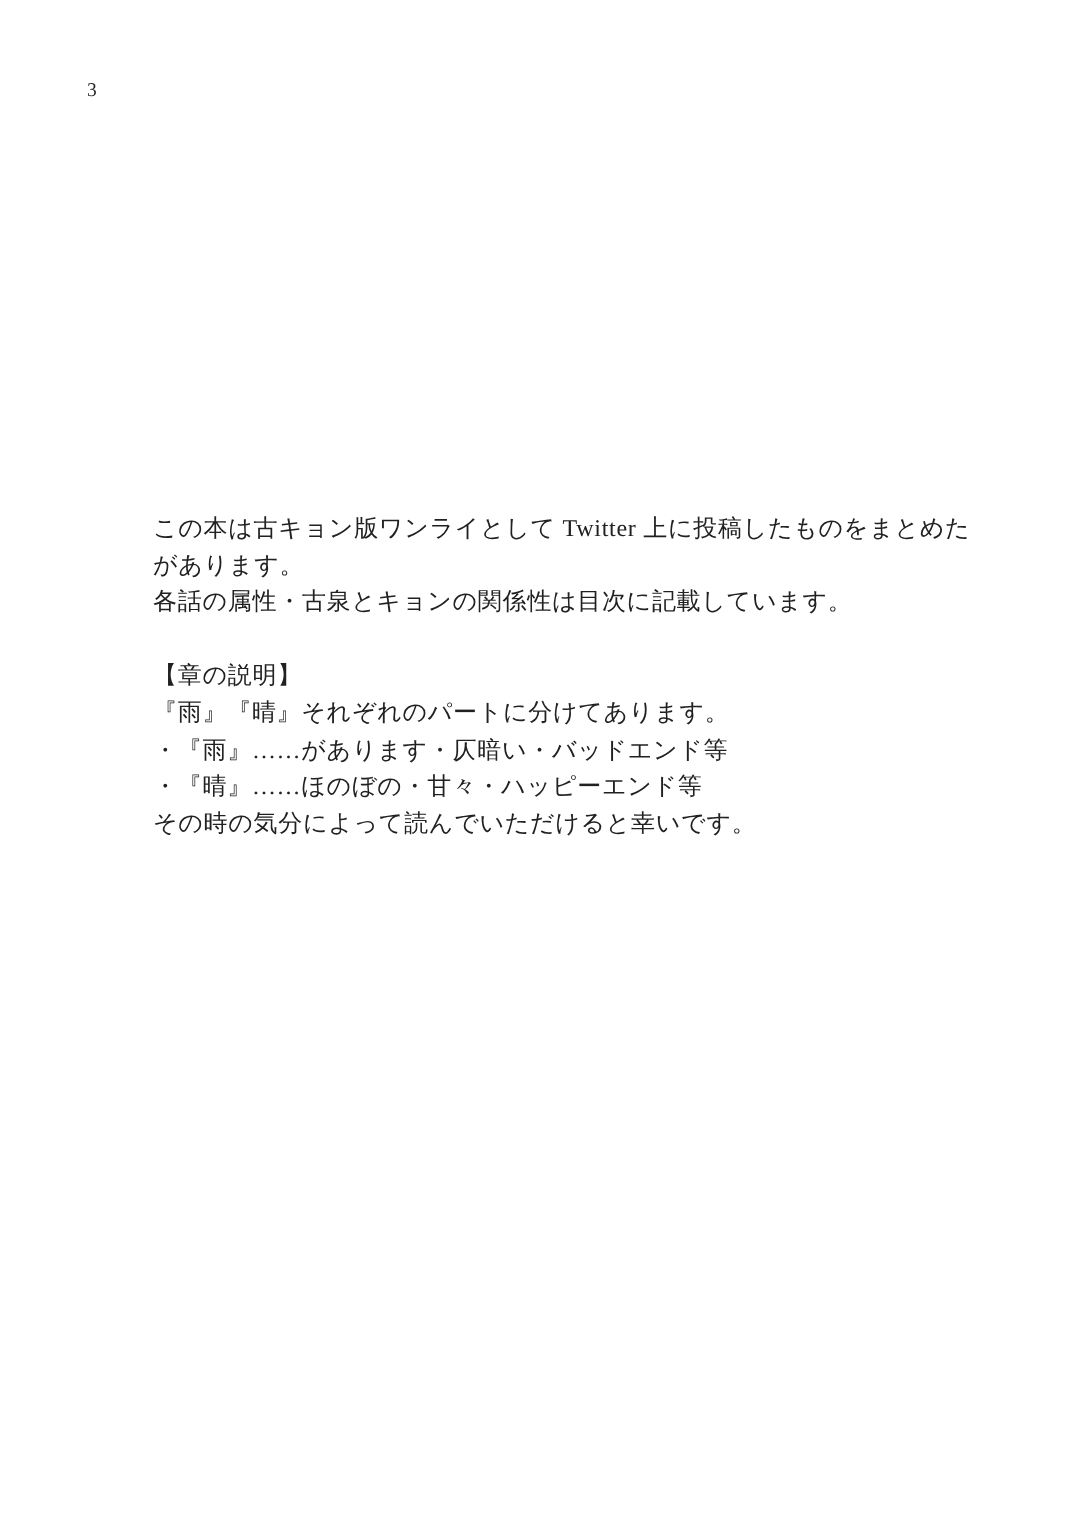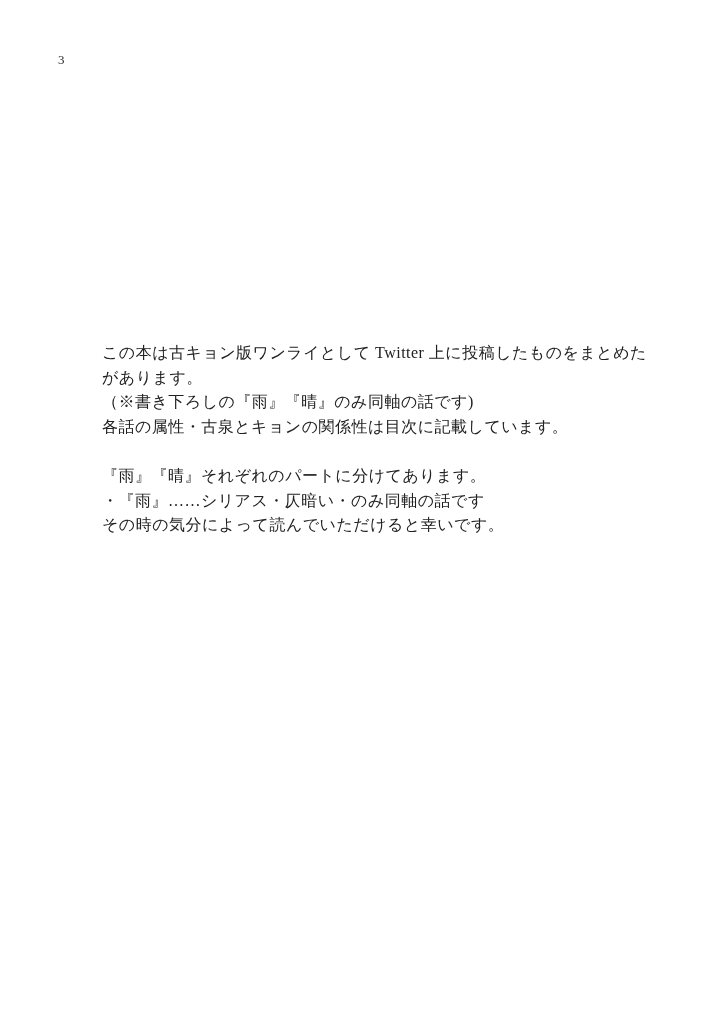--- a/index.html
+++ b/index.html
@@ -42,20 +42,21 @@
 </style>
 </head>
 <body>
 
 <div class="page">
   <div class="page-number">3</div>
 
   <div class="text-block">
     <div class="line">この本は古キョン版ワンライとして Twitter 上に投稿したものをまとめた</div>
     <div class="line">があります。</div>
-    <div class="line">（※書き下ろしの『雨』『晴』のみ同軸の話です)</div>
     <div class="line">各話の属性・古泉とキョンの関係性は目次に記載しています。</div>
     <div class="line"></div>
+    <div class="line">【章の説明】</div>
     <div class="line">『雨』『晴』それぞれのパートに分けてあります。</div>
-    <div class="line">・『雨』……シリアス・仄暗い・のみ同軸の話です</div>
+    <div class="line">・『雨』……があります・仄暗い・バッドエンド等</div>
+    <div class="line">・『晴』……ほのぼの・甘々・ハッピーエンド等</div>
     <div class="line">その時の気分によって読んでいただけると幸いです。</div>
   </div>
 </div>
 
 </body></html>

